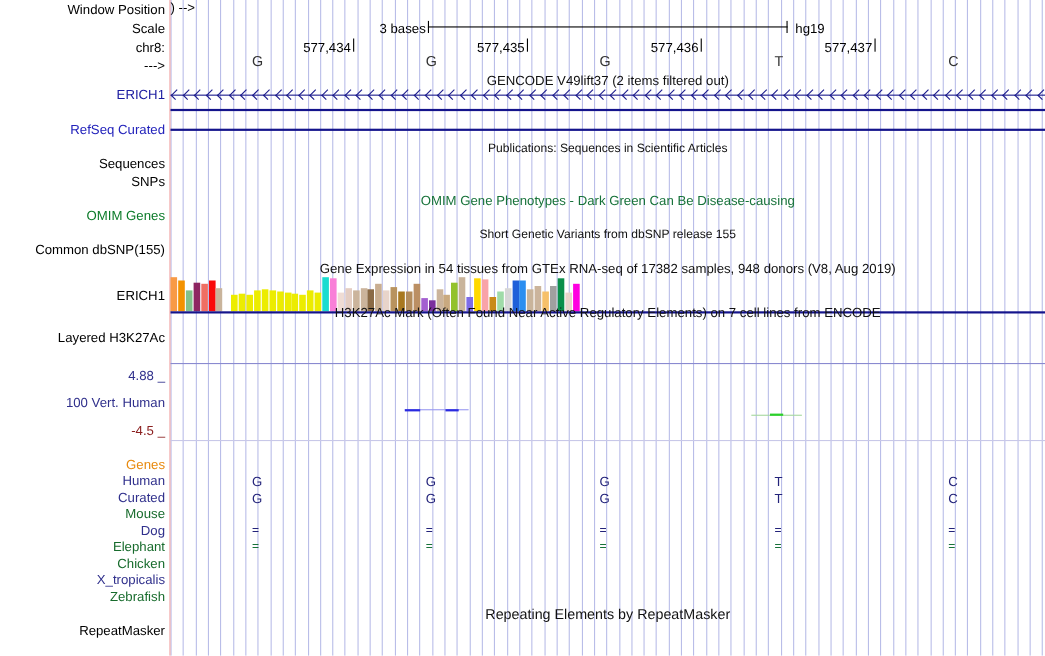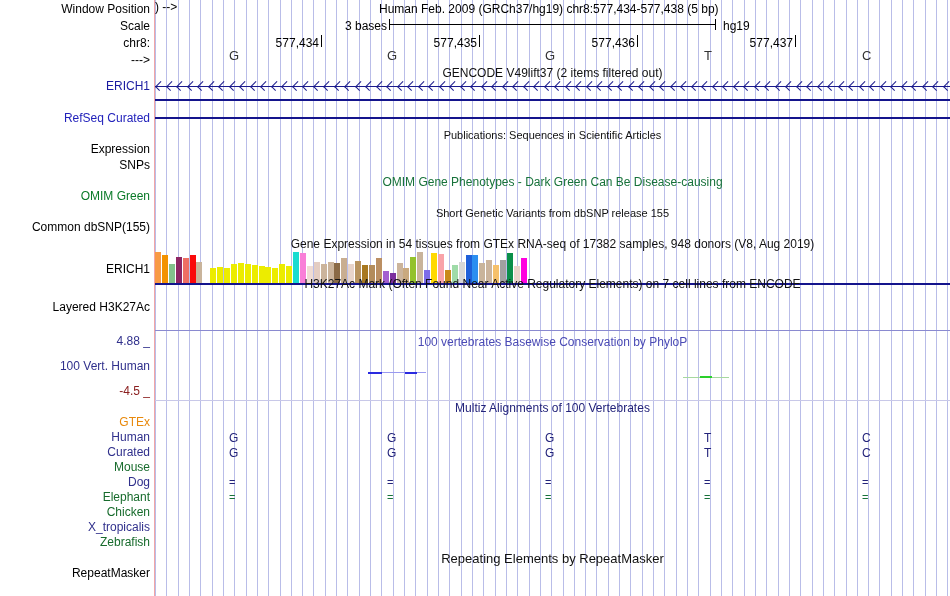--- a/index.html
+++ b/index.html
@@ -145,48 +145,47 @@
   <div class="leftrule"></div>
 
   <div class="labelcol">
     <div class="lbl black" style="top:3px;">Window Position</div>
     <div class="lbl black" style="top:20px;">Scale</div>
     <div class="lbl black" style="top:37px;">chr8:</div>
     <div class="lbl black" style="top:54px;">---&gt;</div>
 
     <div class="lbl blue" style="top:80px;">ERICH1</div>
     <div class="lbl blue2" style="top:112px;">RefSeq Curated</div>
-    <div class="lbl black" style="top:143px;">Expression</div>
+    <div class="lbl black" style="top:143px;">Sequences</div>
     <div class="lbl black" style="top:159px;">SNPs</div>
-    <div class="lbl green" style="top:190px;">OMIM Green</div>
+    <div class="lbl green" style="top:190px;">OMIM Genes</div>
     <div class="lbl black" style="top:221px;">Common dbSNP(155)</div>
     <div class="lbl black" style="top:263px;">ERICH1</div>
     <div class="lbl black" style="top:301px;">Layered H3K27Ac</div>
 
     <div class="lbl navy" style="top:335px;"><span>4.88</span> <span>_</span></div>
     <div class="lbl navy" style="top:360px;">100 Vert. Human</div>
     <div class="lbl dred" style="top:385px;"><span>-4.5</span> <span>_</span></div>
 
-    <div class="lbl orange" style="top:416px;">GTEx</div>
+    <div class="lbl orange" style="top:416px;">Genes</div>
     <div class="lbl navy" style="top:431px;">Human</div>
     <div class="lbl navy" style="top:446px;">Curated</div>
     <div class="lbl dgreen" style="top:461px;">Mouse</div>
     <div class="lbl navy" style="top:476px;">Dog</div>
     <div class="lbl dgreen" style="top:491px;">Elephant</div>
     <div class="lbl dgreen" style="top:506px;padding-left:16px;">Chicken</div>
     <div class="lbl navy" style="top:521px;">X_tropicalis</div>
     <div class="lbl dgreen" style="top:536px;">Zebrafish</div>
 
     <div class="lbl black" style="top:567px;">RepeatMasker</div>
   </div>
 
   <div class="datacol">
 
     
-    <div class="hdrtext" style="left:224px;top:2px;">Human Feb. 2009 (GRCh37/hg19)   chr8:577,434-577,438 (5 bp)</div>
 
     
     <div class="hdrtext" style="left:190px;top:19px;">3 bases</div>
     <div class="scaletick" style="left:234px;top:19px;"></div>
     <div class="scalebar" style="left:234px;top:24px;width:327px;"></div>
     <div class="scaletick" style="left:560px;top:19px;"></div>
     <div class="hdrtext" style="left:568px;top:19px;">hg19</div>
 
     
     <div class="coordlbl" style="left:56px;top:36px;width:108px;">577,434</div>
@@ -357,30 +356,28 @@
         <div class="gtexbox" title="t53: 16" style="left: 358.8px; width: 6px; height: 17px; bottom: 0px; background: rgb(232, 212, 202);"></div>
         <div class="gtexbox" title="t54: 23" style="left: 365.7px; width: 6px; height: 25px; bottom: 0px; background: rgb(255, 0, 224);"></div>
       </div>
     <div class="solidline" style="left:0;top:283px;width:795px;background:#14148c;"></div>
 
     
     <div class="ttl mid black" style="top:277px;">H3K27Ac Mark (Often Found Near Active Regulatory Elements) on 7 cell lines from ENCODE</div>
     <div class="thinline" style="left:0;top:330px;width:795px;"></div>
 
     
-    <div class="ttl mid" style="top:335px;color:#4a4ab5;">100 vertebrates Basewise Conservation by PhyloP</div>
     <div class="consmark" style="left:213px;top:372px;width:58px;background:#9a9af0;"></div>
     <div class="consmark" style="left:213px;top:372px;width:14px;height:2px;background:#2a2ae0;"></div>
     <div class="consmark" style="left:250px;top:372px;width:12px;height:2px;background:#2a2ae0;"></div>
     <div class="consmark" style="left:528px;top:377px;width:46px;background:#a6d8a0;"></div>
     <div class="consmark" style="left:545px;top:376px;width:12px;height:2px;background:#2ad02a;"></div>
     <div class="thinline" style="left:0;top:400px;width:795px;background:#c8c8e8;"></div>
 
     
-    <div class="ttl mid" style="top:401px;color:#23237a;">Multiz Alignments of 100 Vertebrates</div>
     <div id="multiz">
         <div class="mz" style="left: 74px; top: 431px; color: rgb(35, 35, 122);">G</div>
         <div class="mz" style="left: 232px; top: 431px; color: rgb(35, 35, 122);">G</div>
         <div class="mz" style="left: 390px; top: 431px; color: rgb(35, 35, 122);">G</div>
         <div class="mz" style="left: 549px; top: 431px; color: rgb(35, 35, 122);">T</div>
         <div class="mz" style="left: 707px; top: 431px; color: rgb(35, 35, 122);">C</div>
         <div class="mz" style="left: 74px; top: 446px; color: rgb(35, 35, 122);">G</div>
         <div class="mz" style="left: 232px; top: 446px; color: rgb(35, 35, 122);">G</div>
         <div class="mz" style="left: 390px; top: 446px; color: rgb(35, 35, 122);">G</div>
         <div class="mz" style="left: 549px; top: 446px; color: rgb(35, 35, 122);">T</div>

